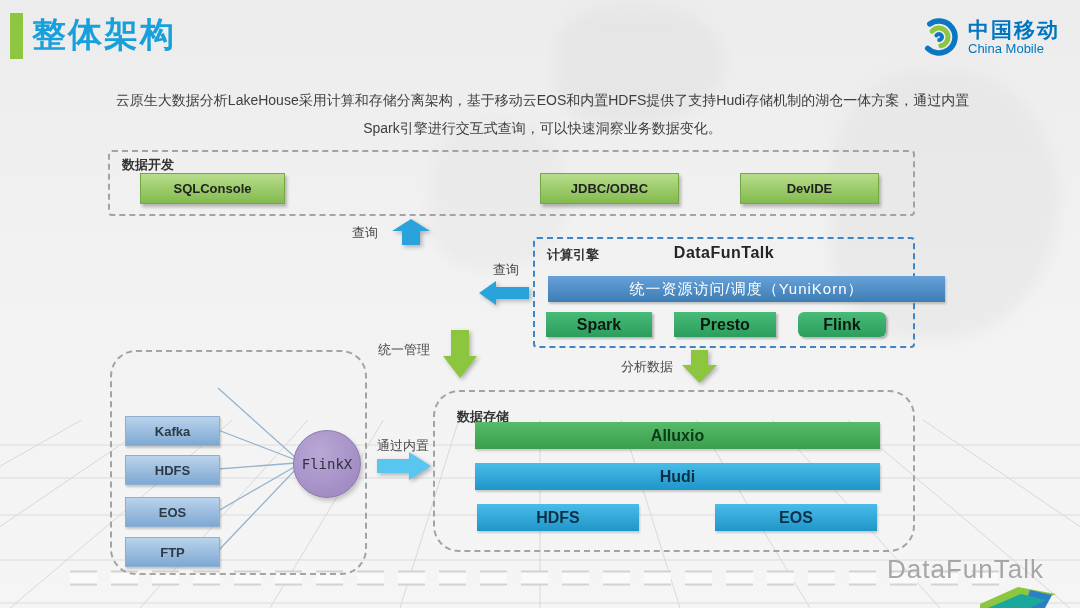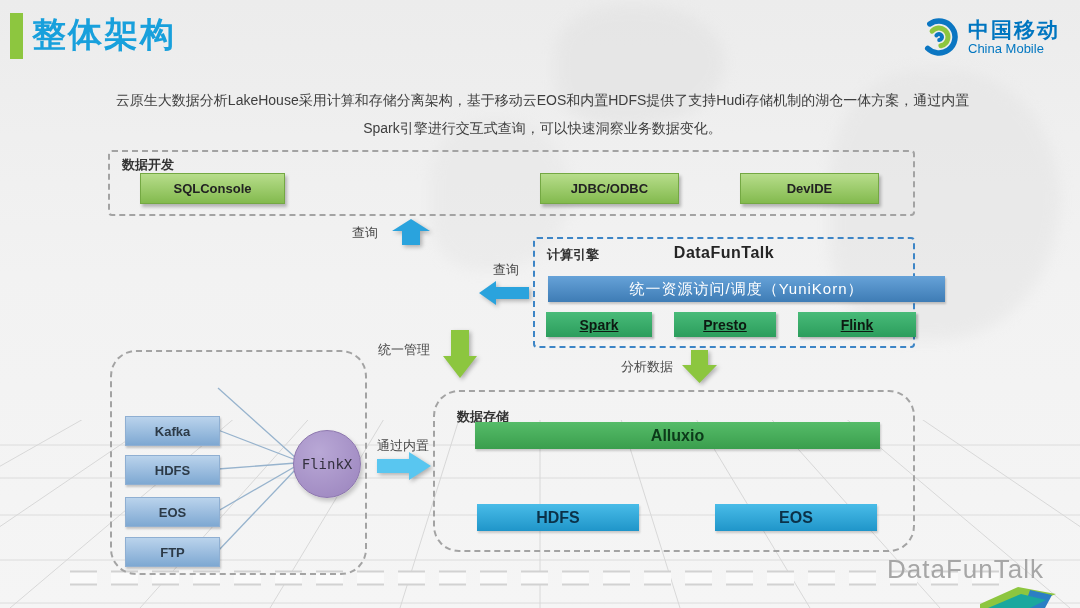--- a/index.html
+++ b/index.html
@@ -21,21 +21,21 @@
   
   .dash-gray{border:2px dashed #a3a3a3;}
   .dash-blue{border:2px dashed #3d85c6;}
   .round{border-radius:26px;}
   .box-label{font-size:13px;font-weight:bold;color:#333;}
   
   .dev-btn{background:linear-gradient(180deg,#b7dd8b,#83ba4e);border:1px solid #74a843;
     box-shadow:2px 3px 3px rgba(0,0,0,.25);display:flex;align-items:center;justify-content:center;
     font-size:13px;font-weight:bold;color:#222;}
   .eng-btn{background:linear-gradient(180deg,#49bb79,#2b9d5c);box-shadow:2px 2px 2px rgba(0,0,0,.25);
-    display:flex;align-items:center;justify-content:center;font-size:14px;font-weight:bold;color:#0d1a12;text-decoration:underline;}
+    display:flex;align-items:center;justify-content:center;font-size:16px;font-weight:bold;color:#0d1a12;}
   .res-bar{background:linear-gradient(180deg,#66a2d8,#3e7cb5);display:flex;align-items:center;justify-content:center;
     color:#fff;font-size:15px;letter-spacing:1px;box-shadow:1px 2px 2px rgba(0,0,0,.2);}
   .bar-green{background:linear-gradient(180deg,#56bc69,#3a9e4d);color:#0c3a1a;}
   .bar-blue{background:linear-gradient(180deg,#49bce8,#1f95c9);color:#0b3148;}
   .stor-bar{display:flex;align-items:center;justify-content:center;font-size:16px;font-weight:bold;
     box-shadow:1px 2px 2px rgba(0,0,0,.18);}
   .src-box{background:linear-gradient(180deg,#bad3ec,#7ea8d2);border:1px solid #8fafd2;
     box-shadow:1px 2px 2px rgba(0,0,0,.2);display:flex;align-items:center;justify-content:center;
     font-size:13px;font-weight:bold;color:#2c3a47;width:93px;height:28px;}
   .hub{border-radius:50%;background:radial-gradient(circle at 38% 32%,#b9a8d6,#9a83bd);
@@ -122,21 +122,21 @@
   <svg class="abs arr" style="left:479px;top:281px;" width="50" height="24">
     <polygon points="0,12 17,0 17,6 50,6 50,18 17,18 17,24" fill="#2aa3dd"></polygon>
   </svg>
 
   <div class="abs dash-blue" style="left:533px;top:237px;width:378px;height:107px;border-radius:4px;">
     <div class="abs box-label" style="left:12px;top:7px;">计算引擎</div>
     <div class="abs k8s" style="left:0;right:0;top:5px;text-align:center;">DataFunTalk</div>
     <div class="abs res-bar" style="left:13px;top:37px;width:397px;height:26px;">统一资源访问/调度（YuniKorn）</div>
     <div class="abs eng-btn" style="left:11px;top:73px;width:106px;height:25px;">Spark</div>
     <div class="abs eng-btn" style="left:139px;top:73px;width:102px;height:25px;">Presto</div>
-    <div class="abs eng-btn" style="left:263px;top:73px;width:118px;height:25px;">Flink</div>
+    <div class="abs eng-btn" style="left:263px;top:73px;width:88px;height:25px;border-radius:6px;">Flink</div>
   </div>
 
   <div class="abs arrow-label" style="left:378px;top:341px;">统一管理</div>
   <svg class="abs arr" style="left:443px;top:330px;" width="34" height="48">
     <polygon points="8,0 26,0 26,26 34,26 17,48 0,26 8,26" fill="#8cc63f"></polygon>
   </svg>
 
   <div class="abs arrow-label" style="left:621px;top:358px;">分析数据</div>
   <svg class="abs arr" style="left:682px;top:350px;" width="35" height="33">
     <polygon points="9,0 26,0 26,15 35,15 17.5,33 0,15 9,15" fill="#8cc63f"></polygon>
@@ -159,20 +159,21 @@
   <div class="abs hub" style="left:293px;top:430px;width:66px;height:66px;">FlinkX</div>
 
   <div class="abs arrow-label" style="left:377px;top:437px;">通过内置</div>
   <svg class="abs arr" style="left:377px;top:452px;" width="54" height="28">
     <polygon points="0,7 32,7 32,0 54,14 32,28 32,21 0,21" fill="#59c6f0"></polygon>
   </svg>
 
   <div class="abs dash-gray round" style="left:433px;top:390px;width:478px;height:158px;">
     <div class="abs box-label" style="left:22px;top:16px;">数据存储</div>
     <div class="abs stor-bar bar-green" style="left:40px;top:30px;width:405px;height:27px;">Alluxio</div>
+    <div class="abs stor-bar bar-blue" style="left:40px;top:71px;width:405px;height:27px;">Hudi</div>
     <div class="abs stor-bar bar-blue" style="left:42px;top:112px;width:162px;height:27px;">HDFS</div>
     <div class="abs stor-bar bar-blue" style="left:280px;top:112px;width:162px;height:27px;">EOS</div>
   </div>
 
   <div class="abs watermark">DataFunTalk</div>
   <svg class="abs" style="left:972px;top:584px;" width="90" height="24" viewBox="0 0 90 24">
     <path d="M8 20 L46 3 L84 10 L50 24 L8 24 Z" fill="#8dc63f"></path>
     <path d="M58 6 L80 11 L73 24 L52 24 Z" fill="#2b7fc4"></path>
     <path d="M16 24 L49 10 L74 16 L58 24 Z" fill="#1aa89e"></path>
   </svg>

